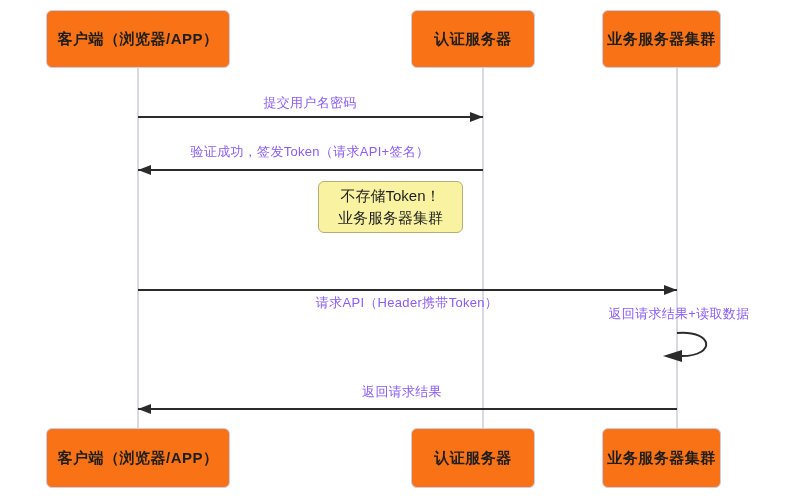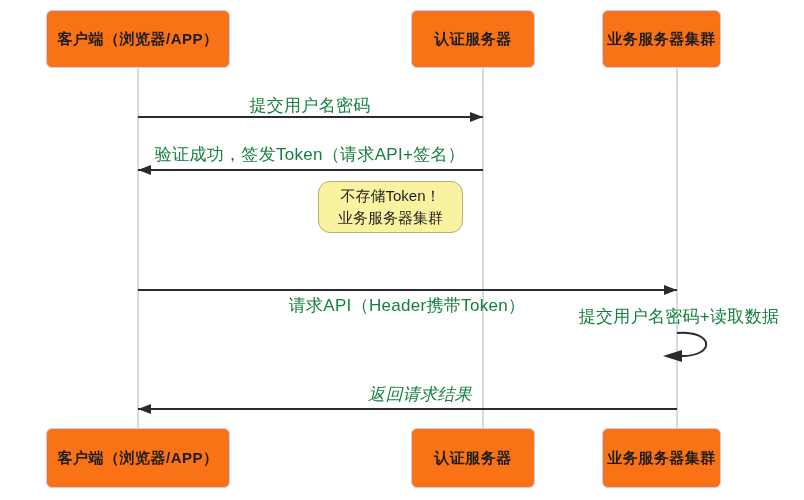--- a/index.html
+++ b/index.html
@@ -25,26 +25,26 @@
   .lf-auth{left:482px;}
   .lf-biz{left:676px;}
   
   .msg-line{position:absolute;height:2px;background:#2b2b2b;}
   .arrhead{position:absolute;width:0;height:0;border-top:5.5px solid transparent;border-bottom:5.5px solid transparent;}
   .arr-right{border-left:13px solid #2b2b2b;}
   .arr-left{border-right:13px solid #2b2b2b;}
   
   .msg-label{
     position:absolute;transform:translateX(-50%);
-    font-size:17px;font-weight:500;white-space:nowrap;color:#15803d;letter-spacing:.3px;
+    font-size:13px;font-weight:500;white-space:nowrap;color:#8b5cf6;letter-spacing:.3px;
   }
   
   .note{
     position:absolute;left:318px;top:181px;width:145px;height:52px;box-sizing:border-box;
-    background:#f9f2a0;border:1px solid #b5ae78;border-radius:12px;
+    background:#f9f2a0;border:1px solid #b5ae78;border-radius:6px;
     display:flex;flex-direction:column;align-items:center;justify-content:center;
     font-size:15px;font-weight:500;line-height:22px;white-space:nowrap;
   }
   .selfloop{position:absolute;left:650px;top:327px;}
 </style>
 </head>
 <body>
 
 <div class="stage">
 
@@ -72,27 +72,27 @@
 
   <div class="note">
     <span>不存储Token！</span>
     <span>业务服务器集群</span>
   </div>
 
   <div class="msg-label" style="left:407px;top:262px;margin-top:32px;">请求API（Header携带Token）</div>
   <div class="msg-line" style="left:138px;top:289px;width:539px;"></div>
   <div class="arrhead arr-right" style="left:664px;top:284.5px;"></div>
 
-  <div class="msg-label" style="left:679px;top:305px;">提交用户名密码+读取数据</div>
+  <div class="msg-label" style="left:679px;top:305px;">返回请求结果+读取数据</div>
   <svg class="selfloop" width="80" height="38" viewBox="0 0 80 38">
     <path d="M27,6 C64,3 66,29 32,29" fill="none" stroke="#2b2b2b" stroke-width="2"></path>
     <polygon points="32,23 13,29 32,35" fill="#2b2b2b"></polygon>
   </svg>
 
-  <div class="msg-label" style="left:420px;top:383px;font-style:italic;">返回请求结果</div>
+  <div class="msg-label" style="left:402px;top:383px;">返回请求结果</div>
   <div class="msg-line" style="left:138px;top:408px;width:539px;"></div>
   <div class="arrhead arr-left" style="left:138px;top:403.5px;"></div>
 
   <div class="actor a-client row-bottom">
     <span>客户端（浏览器/APP）</span>
   </div>
   <div class="actor a-auth row-bottom">
     <span>认证服务器</span>
   </div>
   <div class="actor a-biz row-bottom">

